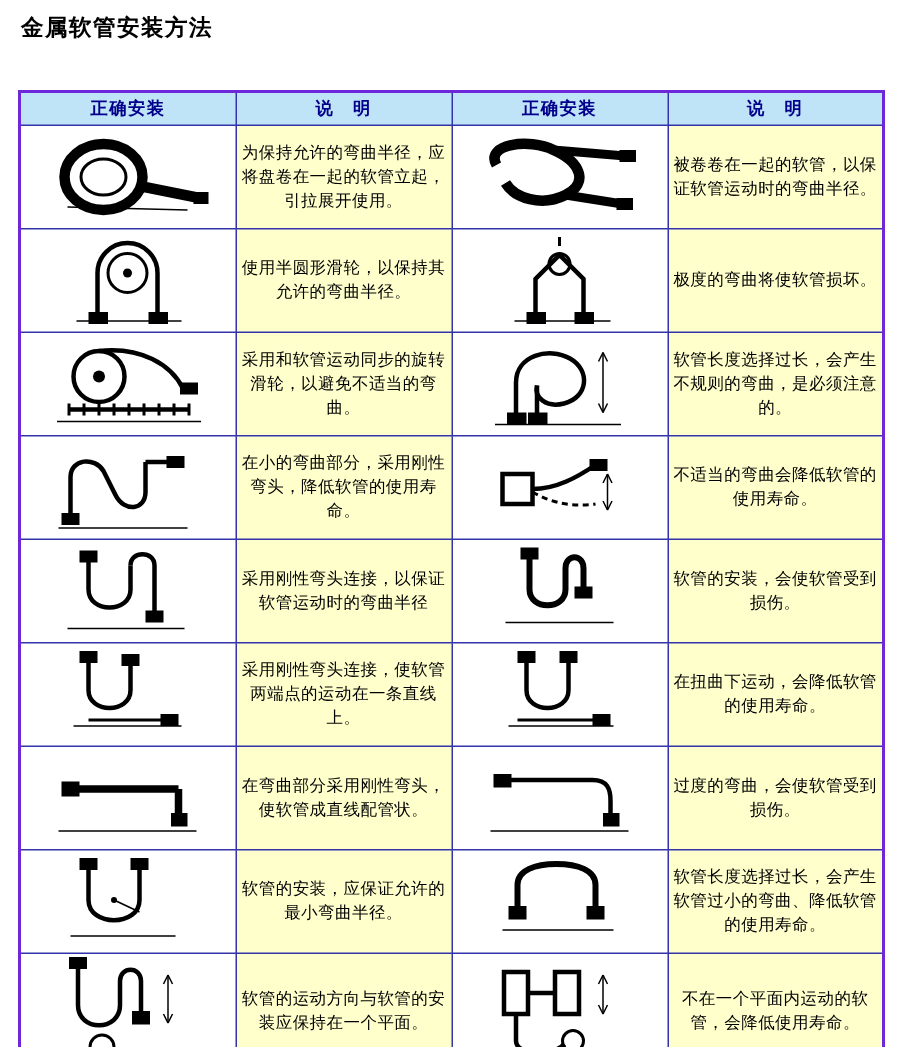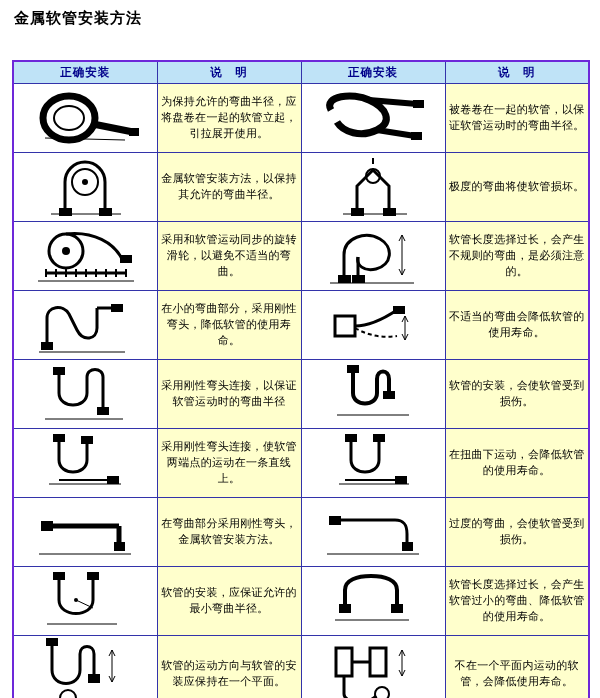--- a/index.html
+++ b/index.html
@@ -122,21 +122,21 @@
         <td class="img-cell">
           <svg class="fig" width="120" height="62" viewBox="0 0 120 62">
             <path d="M40 58 L40 26 A20 20 0 0 1 80 26 L80 58" fill="none" stroke="#000" stroke-width="3"></path>
             <circle cx="60" cy="26" r="13" fill="none" stroke="#000" stroke-width="2"></circle>
             <circle cx="60" cy="26" r="3" fill="#000"></circle>
             <rect x="34" y="52" width="13" height="8" fill="#000"></rect>
             <rect x="74" y="52" width="13" height="8" fill="#000"></rect>
             <path d="M26 58 L96 58" stroke="#000" stroke-width="1"></path>
           </svg>
         </td>
-        <td class="txt-cell">金属软管安装方法，以保持其允许的弯曲半径。</td>
+        <td class="txt-cell">使用半圆形滑轮，以保持其允许的弯曲半径。</td>
         <td class="img-cell">
           <svg class="fig" width="120" height="62" viewBox="0 0 120 62">
             <path d="M44 58 L44 30 L60 14 L76 30 L76 58" fill="none" stroke="#000" stroke-width="3"></path>
             <circle cx="60" cy="20" r="7" fill="none" stroke="#000" stroke-width="2"></circle>
             <rect x="38" y="52" width="13" height="8" fill="#000"></rect>
             <rect x="70" y="52" width="13" height="8" fill="#000"></rect>
             <path d="M30 58 L94 58" stroke="#000" stroke-width="1"></path>
             <path d="M60 8 L60 2" stroke="#000" stroke-width="2"></path>
           </svg>
         </td>
@@ -244,21 +244,21 @@
       <tr>
         <td class="img-cell">
           <svg class="fig" width="124" height="56" viewBox="0 0 124 56">
             <path d="M24 22 L96 22" fill="none" stroke="#000" stroke-width="5"></path>
             <path d="M96 22 L96 40" fill="none" stroke="#000" stroke-width="5"></path>
             <rect x="18" y="17" width="12" height="10" fill="#000"></rect>
             <rect x="91" y="38" width="11" height="9" fill="#000"></rect>
             <path d="M16 50 L108 50" stroke="#000" stroke-width="1"></path>
           </svg>
         </td>
-        <td class="txt-cell">在弯曲部分采用刚性弯头，金属软管安装方法。</td>
+        <td class="txt-cell">在弯曲部分采用刚性弯头，使软管成直线配管状。</td>
         <td class="img-cell">
           <svg class="fig" width="124" height="56" viewBox="0 0 124 56">
             <path d="M24 16 L84 16 C94 16 96 22 96 30 L96 40" fill="none" stroke="#000" stroke-width="3"></path>
             <rect x="18" y="12" width="12" height="9" fill="#000"></rect>
             <rect x="91" y="38" width="11" height="9" fill="#000"></rect>
             <path d="M16 50 L108 50" stroke="#000" stroke-width="1"></path>
           </svg>
         </td>
         <td class="txt-cell">过度的弯曲，会使软管受到损伤。</td>
       </tr>

